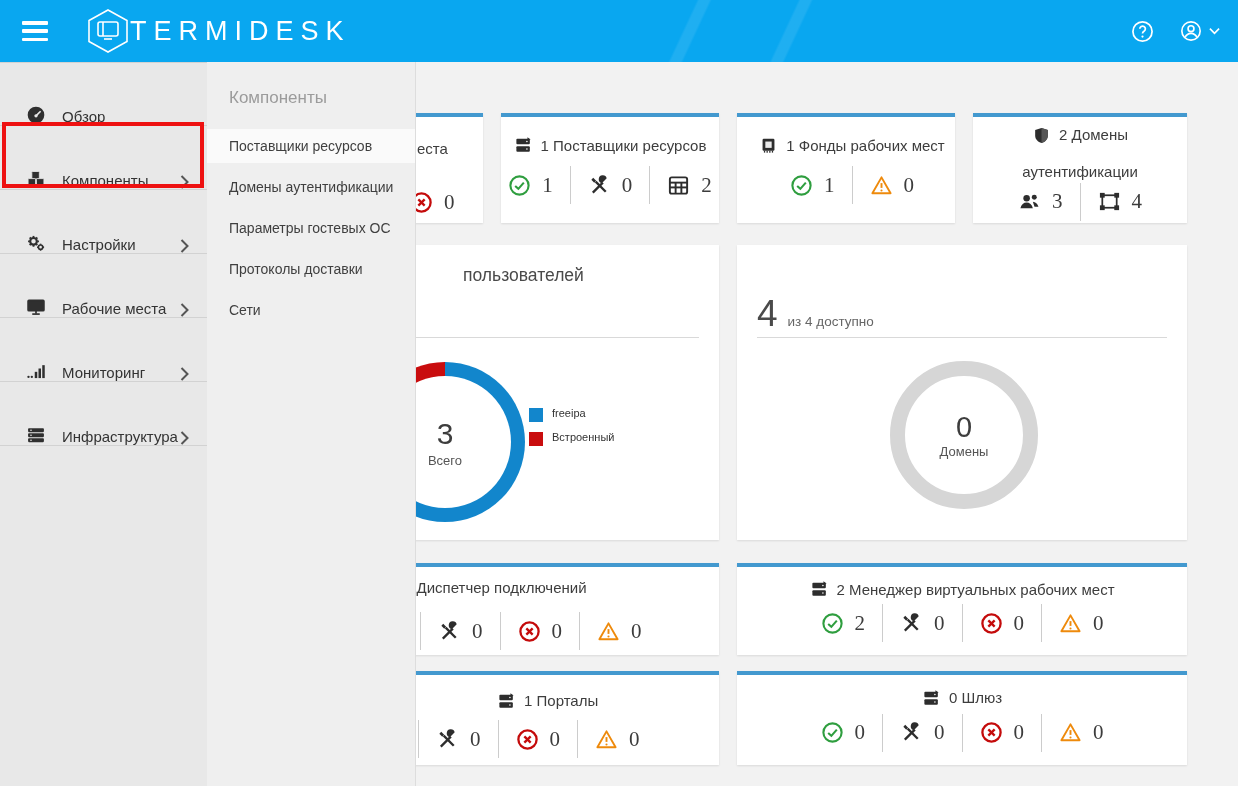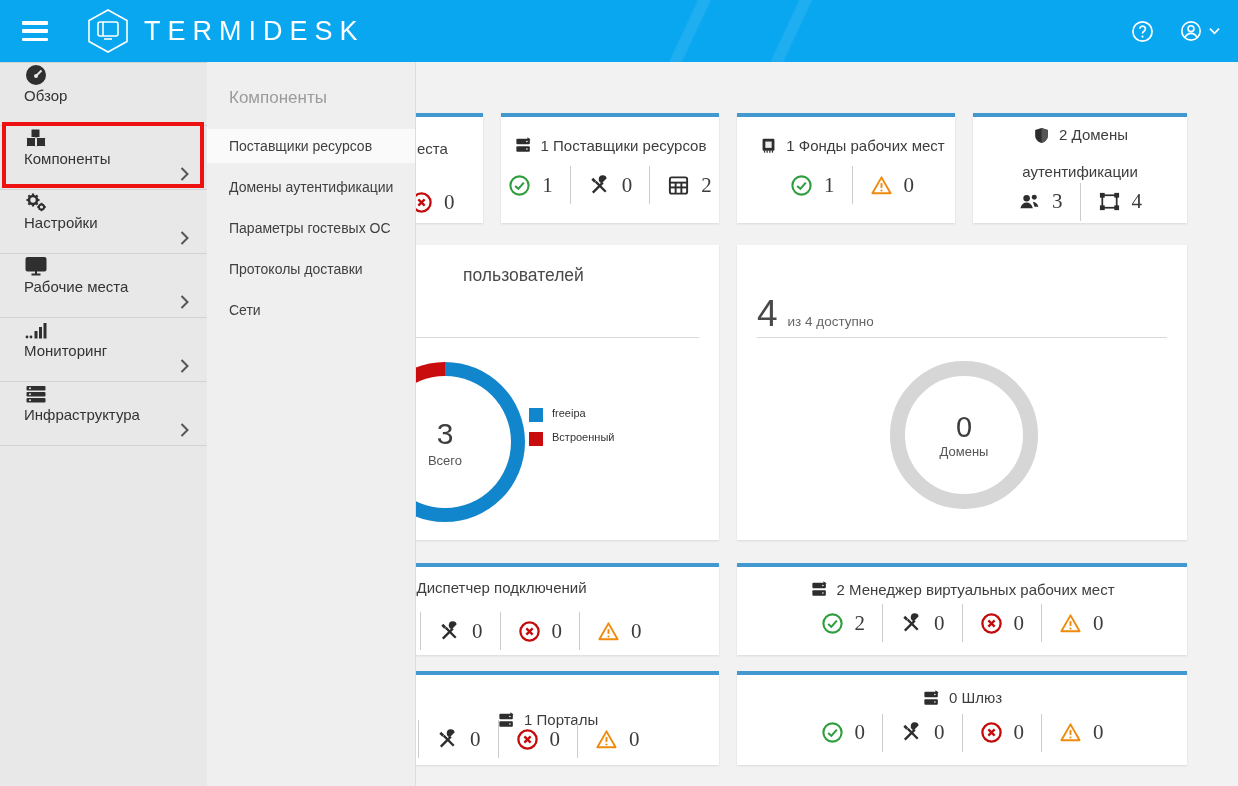--- a/index.html
+++ b/index.html
@@ -7,28 +7,28 @@
   .stage { position:relative; width:1238px; height:786px; overflow:hidden;
            font-family:"Liberation Sans", sans-serif; background:#f2f2f2; }
 
   
   .topbar { position:absolute; left:0; top:0; width:1238px; height:62px; background:#09a7f0; z-index:50;
             display:flex; align-items:center; color:#fff;
             background-image:linear-gradient(115deg, rgba(255,255,255,0) 55%, rgba(255,255,255,.09) 55.2%, rgba(255,255,255,.09) 56%, rgba(255,255,255,0) 56.2%, rgba(255,255,255,0) 63%, rgba(255,255,255,.09) 63.2%, rgba(255,255,255,.09) 64%, rgba(255,255,255,0) 64.2%); }
   .hamburger { width:26px; height:20px; margin-left:22px; display:flex; flex-direction:column; justify-content:space-between; cursor:pointer; }
   .hamburger span { display:block; height:3.5px; background:#fff; border-radius:1px; }
   .brand { display:flex; align-items:center; margin-left:38px; }
-  .brand-name { font-size:27px; letter-spacing:7px; font-weight:400; margin-left:14px; color:#fff; }
+  .brand-name { font-size:27px; letter-spacing:7px; font-weight:400; color:#fff; }
   .topbar-right { margin-left:auto; display:flex; align-items:center; gap:26px; margin-right:18px; font-size:15px; }
   .user-menu { display:flex; align-items:center; gap:7px; cursor:pointer; }
 
   
   .sidebar { position:absolute; left:0; top:62px; width:207px; height:724px; background:#e8e8e8; z-index:5; }
-  .side-item { height:64px; display:flex; align-items:flex-start; padding:0 18px 0 24px; border-bottom:1px solid #d2d2d2;
-               color:#333; font-size:15px; cursor:pointer;flex-direction:column; }
+  .side-item { height:64px; display:flex; align-items:flex-end; padding:0 18px 0 24px; border-bottom:1px solid #d2d2d2;
+               color:#333; font-size:15px; cursor:pointer; }
   .side-item:first-child { border-top:1px solid #d2d2d2; }
   .side-item .s-ico { width:24px; height:20px; margin-right:14px; flex:0 0 24px; color:#2f2f2f; }
   .side-item .chev { margin-left:auto; color:#555; }
 
   
   .red-box { position:absolute; left:2px; top:122px; width:202px; height:66px;
              border:4px solid #ee1111; z-index:60; pointer-events:none; }
 
   
   .submenu { position:absolute; left:207px; top:62px; width:209px; height:724px; background:#efefef;
@@ -440,21 +440,21 @@
                 <line x1="12" y1="9.5" x2="12" y2="14.5"></line>
                 <circle cx="12" cy="17.2" r="1.1" fill="#ee8a0c" stroke="none"></circle>
             </svg>
             <span class="val">0</span>
           </div>
         </div>
       </div>
     </section>
 
     <section class="card accent" style="left:265px; top:671px; width:454px; height:94px;"></section>
-    <div class="frag card-title" style="left:497px; top:710px;justify-content:space-between;">
+    <div class="frag card-title" style="left:497px; top:691px;justify-content:space-between;">
       <svg class="t-ico" viewBox="0 0 24 24" fill="currentColor">
         <rect x="3" y="3.5" width="17" height="7" rx="1.3"></rect>
           <rect x="3" y="13" width="17" height="7" rx="1.3"></rect>
         <circle cx="16.3" cy="7" r="1" fill="#fff"></circle>
           <circle cx="16.3" cy="16.5" r="1" fill="#fff"></circle>
           <path d="M17 1.5l4 3-4 1z"></path>
       </svg>
       <span>1 Порталы</span>
     </div>
     <div class="frag stats" style="left:418px; top:720px;">

